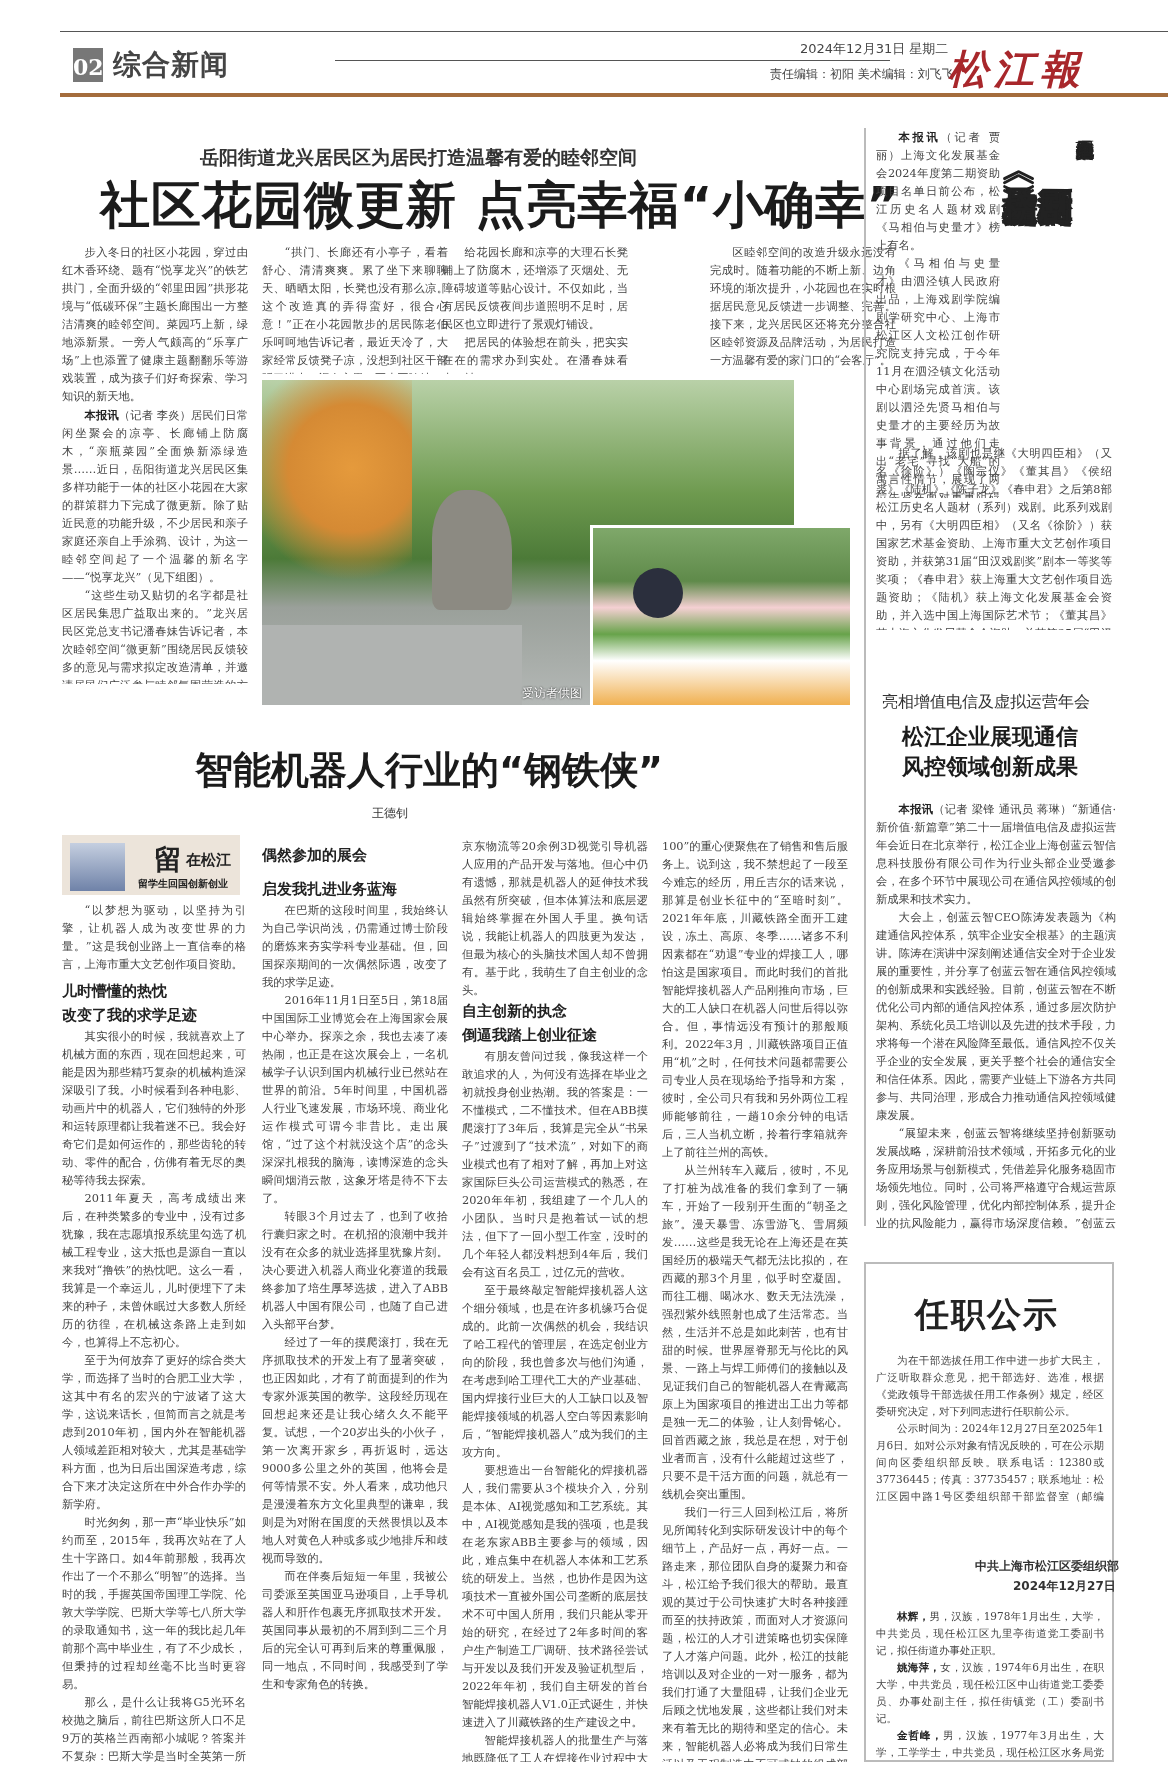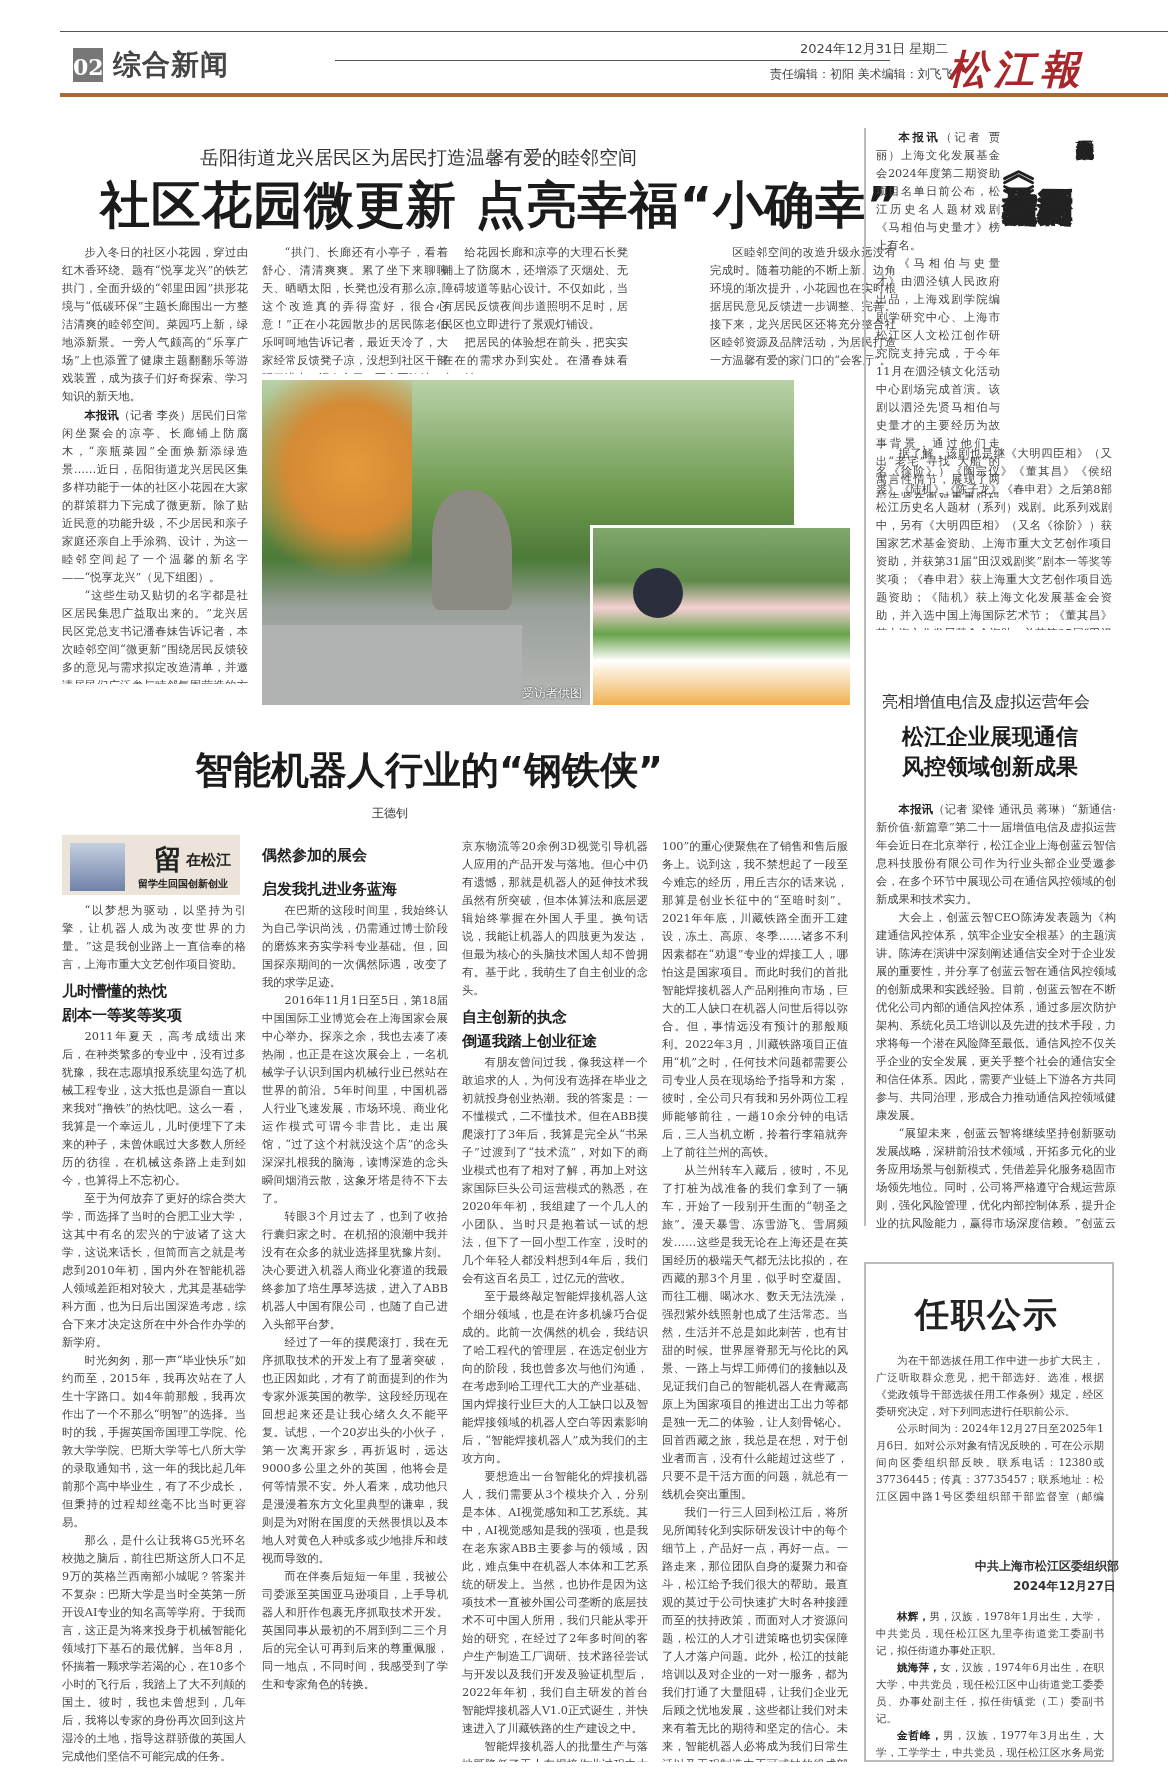--- a/index.html
+++ b/index.html
@@ -33,21 +33,21 @@
 
 <div class="abs rule-top"></div>
 <div class="abs rule-mid"></div>
 <div class="abs page-no">02</div>
 <div class="abs section-title">综合新闻</div>
 <div class="abs date">2024年12月31日  星期二</div>
 <div class="abs editors">责任编辑：初阳   美术编辑：刘飞飞</div>
 <div class="abs logo">松江報</div>
 <div class="abs rule-brown"></div>
 
-<div class="kicker" style="left:200px;top:145px;font-size:19px;">岳阳街道龙兴居民区为居民打造温馨有爱的睦邻空间</div>
+<div class="kicker" style="left:200px;top:145px;font-size:19px;font-weight:bold;">岳阳街道龙兴居民区为居民打造温馨有爱的睦邻空间</div>
 <div class="headline" style="left:100px;top:172px;font-size:50px;letter-spacing:1px;">社区花园微更新  点亮幸福“小确幸”</div>
 
 <div class="col" style="left:62px;top:244px;width:186px;height:440px;">
   <p>步入冬日的社区小花园，穿过由红木香环绕、题有“悦享龙兴”的铁艺拱门，全面升级的“邻里田园”拱形花境与“低碳环保”主题长廊围出一方整洁清爽的睦邻空间。菜园巧上新，绿地添新景。一旁人气颇高的“乐享广场”上也添置了健康主题翻翻乐等游戏装置，成为孩子们好奇探索、学习知识的新天地。</p>
   <p><span class="lead">本报讯</span><span>（记者 李炎）居民们日常闲坐聚会的凉亭、长廊铺上防腐木，“亲瓶菜园”全面焕新添绿造景……近日，岳阳街道龙兴居民区集多样功能于一体的社区小花园在大家的群策群力下完成了微更新。除了贴近民意的功能升级，不少居民和亲子家庭还亲自上手涂鸦、设计，为这一睦邻空间起了一个温馨的新名字——“悦享龙兴”（见下组图）。</span></p>
   <p>“这些生动又贴切的名字都是社区居民集思广益取出来的。”龙兴居民区党总支书记潘春妹告诉记者，本次睦邻空间“微更新”围绕居民反馈较多的意见与需求拟定改造清单，并邀请居民们广泛参与睦邻氛围营造的方方面面。近日，龙兴居民区的十余组亲子家庭还结伴为升级后的“邻里田园”手绘涂装。在现场，孩子们在家长的陪伴下放飞童心妙想，用色彩斑斓的涂鸦描绘出对“草木葳蕤，呵护丰收”的美好构想。</p>
 </div>
 <div class="col" style="left:262px;top:244px;width:186px;height:130px;">
   <p>“拱门、长廊还有小亭子，看着舒心、清清爽爽。累了坐下来聊聊天、晒晒太阳，长凳也没有那么凉。这个改造真的弄得蛮好，很合心意！”正在小花园散步的居民陈老伯乐呵呵地告诉记者，最近天冷了，大家经常反馈凳子凉，没想到社区干部听了进去、记在心里，不声不响地</p>
 </div>
@@ -97,39 +97,40 @@
 <div class="banner">
   <div class="abs" style="left:8px;top:8px;width:55px;height:48px;background:linear-gradient(180deg,#c5cfe0,#6f82a8)"></div>
   <div class="abs" style="left:92px;top:6px;font:bold 28px 'DejaVu Serif',serif;color:#222">留</div>
   <div class="abs" style="left:124px;top:16px;font:bold 15px 'DejaVu Sans',sans-serif;color:#222">在松江</div>
   <div class="abs" style="left:76px;top:42px;font:bold 10px 'DejaVu Sans',sans-serif;color:#222">留学生回国创新创业</div>
 </div>
 
 <div class="col" style="left:62px;top:902px;width:184px;height:860px;">
   <p>“以梦想为驱动，以坚持为引擎，让机器人成为改变世界的力量。”这是我创业路上一直信奉的格言，上海市重大文艺创作项目资助。</p>
   <div class="sub">儿时懵懂的热忱</div>
-  <div class="sub" style="margin-top:0">剧本一等奖等奖项</div>
+  <div class="sub" style="margin-top:0">改变了我的求学足迹</div>
+  <p>其实很小的时候，我就喜欢上了机械方面的东西，现在回想起来，可能是因为那些精巧复杂的机械构造深深吸引了我。小时候看到各种电影、动画片中的机器人，它们独特的外形和运转原理都让我着迷不已。我会好奇它们是如何运作的，那些齿轮的转动、零件的配合，仿佛有着无尽的奥秘等待我去探索。</p>
   <p>2011年夏天，高考成绩出来后，在种类繁多的专业中，没有过多犹豫，我在志愿填报系统里勾选了机械工程专业，这大抵也是源自一直以来我对“撸铁”的热忱吧。这么一看，我算是一个幸运儿，儿时便埋下了未来的种子，未曾休眠过大多数人所经历的彷徨，在机械这条路上走到如今，也算得上不忘初心。</p>
   <p>至于为何放弃了更好的综合类大学，而选择了当时的合肥工业大学，这其中有名的宏兴的宁波诸了这大学，这说来话长，但简而言之就是考虑到2010年初，国内外在智能机器人领域差距相对较大，尤其是基础学科方面，也为日后出国深造考虑，综合下来才决定这所在中外合作办学的新学府。</p>
   <p>时光匆匆，那一声“毕业快乐”如约而至，2015年，我再次站在了人生十字路口。如4年前那般，我再次作出了一个不那么“明智”的选择。当时的我，手握英国帝国理工学院、伦敦大学学院、巴斯大学等七八所大学的录取通知书，这一年的我比起几年前那个高中毕业生，有了不少成长，但秉持的过程却丝毫不比当时更容易。</p>
   <p>那么，是什么让我将G5光环名校抛之脑后，前往巴斯这所人口不足9万的英格兰西南部小城呢？答案并不复杂：巴斯大学是当时全英第一所开设AI专业的知名高等学府。于我而言，这正是为将来投身于机械智能化领域打下基石的最优解。当年8月，怀揣着一颗求学若渴的心，在10多个小时的飞行后，我踏上了大不列颠的国土。彼时，我也未曾想到，几年后，我将以专家的身份再次回到这片湿冷的土地，指导这群骄傲的英国人完成他们坚信不可能完成的任务。</p>
 </div>
 <div class="col" style="left:262px;top:838px;width:186px;height:924px;">
   <div class="sub">偶然参加的展会</div>
   <div class="sub" style="margin-top:12px">启发我扎进业务蓝海</div>
   <p>在巴斯的这段时间里，我始终认为自己学识尚浅，仍需通过博士阶段的磨炼来夯实学科专业基础。但，回国探亲期间的一次偶然际遇，改变了我的求学足迹。</p>
   <p>2016年11月1日至5日，第18届中国国际工业博览会在上海国家会展中心举办。探亲之余，我也去凑了凑热闹，也正是在这次展会上，一名机械学子认识到国内机械行业已然站在世界的前沿。5年时间里，中国机器人行业飞速发展，市场环境、商业化运作模式可谓今非昔比。走出展馆，“过了这个村就没这个店”的念头深深扎根我的脑海，读博深造的念头瞬间烟消云散，这象牙塔是待不下去了。</p>
   <p>转眼3个月过去了，也到了收拾行囊归家之时。在机招的浪潮中我并没有在众多的就业选择里犹豫片刻。决心要进入机器人商业化赛道的我最终参加了培生厚琴选拔，进入了ABB机器人中国有限公司，也随了自己进入头部平台梦。</p>
   <p>经过了一年的摸爬滚打，我在无序抓取技术的开发上有了显著突破，也正因如此，才有了前面提到的作为专家外派英国的教学。这段经历现在回想起来还是让我心绪久久不能平复。试想，一个20岁出头的小伙子，第一次离开家乡，再折返时，远达9000多公里之外的英国，他将会是何等情景不安。外人看来，成功他只是漫漫着东方文化里典型的谦卑，我则是为对附在国度的天然畏惧以及本地人对黄色人种或多或少地排斥和歧视而导致的。</p>
   <p>而在伴奏后短短一年里，我被公司委派至英国亚马逊项目，上手导机器人和肝作包裹无序抓取技术开发。英国同事从最初的不屑到到二三个月后的完全认可再到后来的尊重佩服，同一地点，不同时间，我感受到了学生和专家角色的转换。</p>
 
 </div>
 <div class="col" style="left:462px;top:838px;width:186px;height:924px;">
   <p class="noind">京东物流等20余例3D视觉引导机器人应用的产品开发与落地。但心中仍有遗憾，那就是机器人的延伸技术我虽然有所突破，但本体算法和底层逻辑始终掌握在外国人手里。换句话说，我能让机器人的四肢更为发达，但最为核心的头脑技术国人却不曾拥有。基于此，我萌生了自主创业的念头。</p>
-  <div class="sub" style="margin-top:6px">自主创新的执念</div>
+  <div class="sub" style="margin-top:0">自主创新的执念</div>
   <div class="sub" style="margin-top:0">倒逼我踏上创业征途</div>
   <p>有朋友曾问过我，像我这样一个敢追求的人，为何没有选择在毕业之初就投身创业热潮。我的答案是：一不懂模式，二不懂技术。但在ABB摸爬滚打了3年后，我算是完全从“书呆子”过渡到了“技术流”，对如下的商业模式也有了相对了解，再加上对这家国际巨头公司运营模式的熟悉，在2020年年初，我组建了一个几人的小团队。当时只是抱着试一试的想法，但下了一回小型工作室，没时的几个年轻人都没料想到4年后，我们会有这百名员工，过亿元的营收。</p>
   <p>至于最终敲定智能焊接机器人这个细分领域，也是在许多机缘巧合促成的。此前一次偶然的机会，我结识了哈工程代的管理层，在选定创业方向的阶段，我也曾多次与他们沟通，在考虑到哈工理代工大的产业基础、国内焊接行业巨大的人工缺口以及智能焊接领域的机器人空白等因素影响后，“智能焊接机器人”成为我们的主攻方向。</p>
   <p>要想造出一台智能化的焊接机器人，我们需要从3个模块介入，分别是本体、AI视觉感知和工艺系统。其中，AI视觉感知是我的强项，也是我在老东家ABB主要参与的领域，因此，难点集中在机器人本体和工艺系统的研发上。当然，也协作是因为这项技术一直被外国公司垄断的底层技术不可中国人所用，我们只能从零开始的研究，在经过了2年多时间的客户生产制造工厂调研、技术路径尝试与开发以及我们开发及验证机型后，2022年年初，我们自主研发的首台智能焊接机器人V1.0正式诞生，并快速进入了川藏铁路的生产建设之中。</p>
   <p>智能焊接机器人的批量生产与落地既降低了工人在焊接作业过程中大量粉尘吸入所导致的职业病的发生概率，也在一定程度上缓解了国内焊接行业“招工难”的窘境。此外，我们在机械臂搭载了视觉系统、机器人控制系统和焊接工艺系统三大模块，使其能在工作空间内自主寻找工件焊接任务并匹配合适的工艺，因而焊接精度更高、工艺更好、稳定性更强，从而可以广泛适用于各类企业的焊接生产线，并帮助企业智能化转型，极大地提升了生产效率。</p>
 
 </div>
 <div class="col" style="left:662px;top:838px;width:186px;height:924px;">
   <p class="noind">100”的重心便聚焦在了销售和售后服务上。说到这，我不禁想起了一段至今难忘的经历，用丘吉尔的话来说，那算是创业长征中的“至暗时刻”。2021年年底，川藏铁路全面开工建设，冻土、高原、冬季……诸多不利因素都在“劝退”专业的焊接工人，哪怕这是国家项目。而此时我们的首批智能焊接机器人产品刚推向市场，巨大的工人缺口在机器人问世后得以弥合。但，事情远没有预计的那般顺利。2022年3月，川藏铁路项目正值用“机”之时，任何技术问题都需要公司专业人员在现场给予指导和方案，彼时，全公司只有我和另外两位工程师能够前往，一趟10余分钟的电话后，三人当机立断，拎着行李箱就奔上了前往兰州的高铁。</p>
   <p>从兰州转车入藏后，彼时，不见了打桩为战准备的我们拿到了一辆车，开始了一段别开生面的“朝圣之旅”。漫天暴雪、冻雪游飞、雪屑频发……这些是我无论在上海还是在英国经历的极端天气都无法比拟的，在西藏的那3个月里，似乎时空凝固。而往工棚、喝冰水、数天无法洗澡，强烈紫外线照射也成了生活常态。当然，生活并不总是如此刺苦，也有甘甜的时候。世界屋脊那无与伦比的风景、一路上与焊工师傅们的接触以及见证我们自己的智能机器人在青藏高原上为国家项目的推进出工出力等都是独一无二的体验，让人刻骨铭心。回首西藏之旅，我总是在想，对于创业者而言，没有什么能超过这些了，只要不是干活方面的问题，就总有一线机会突出重围。</p>

